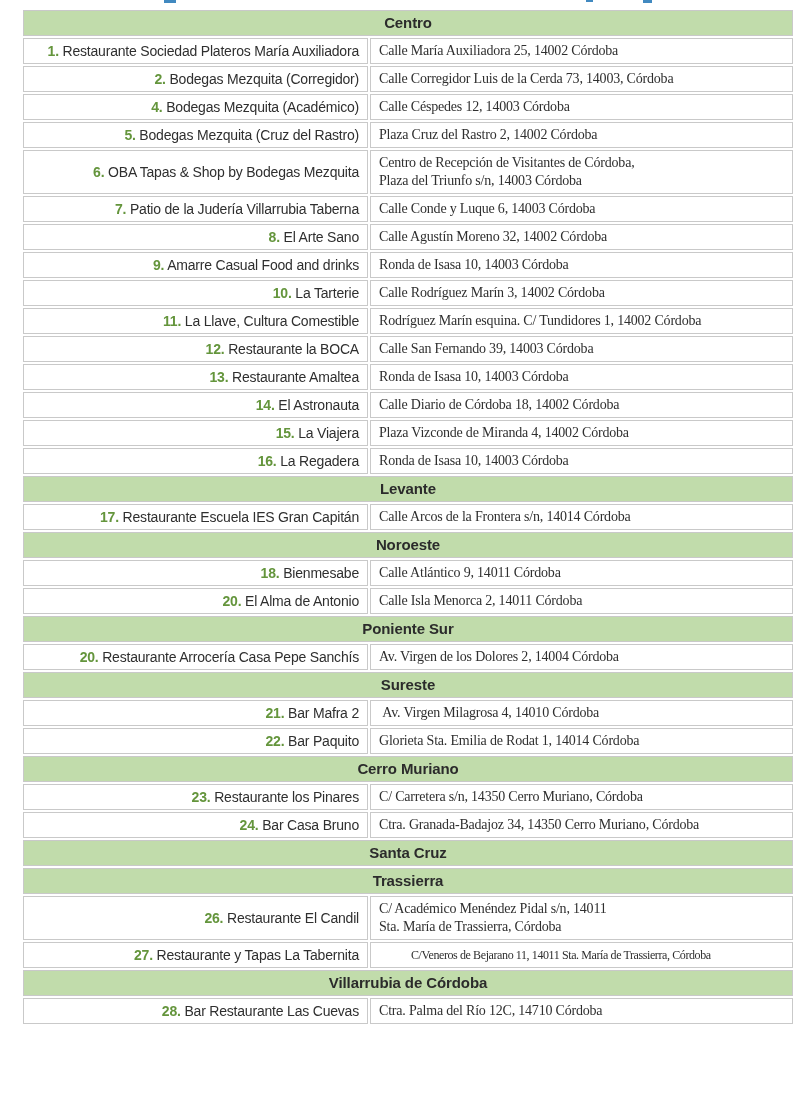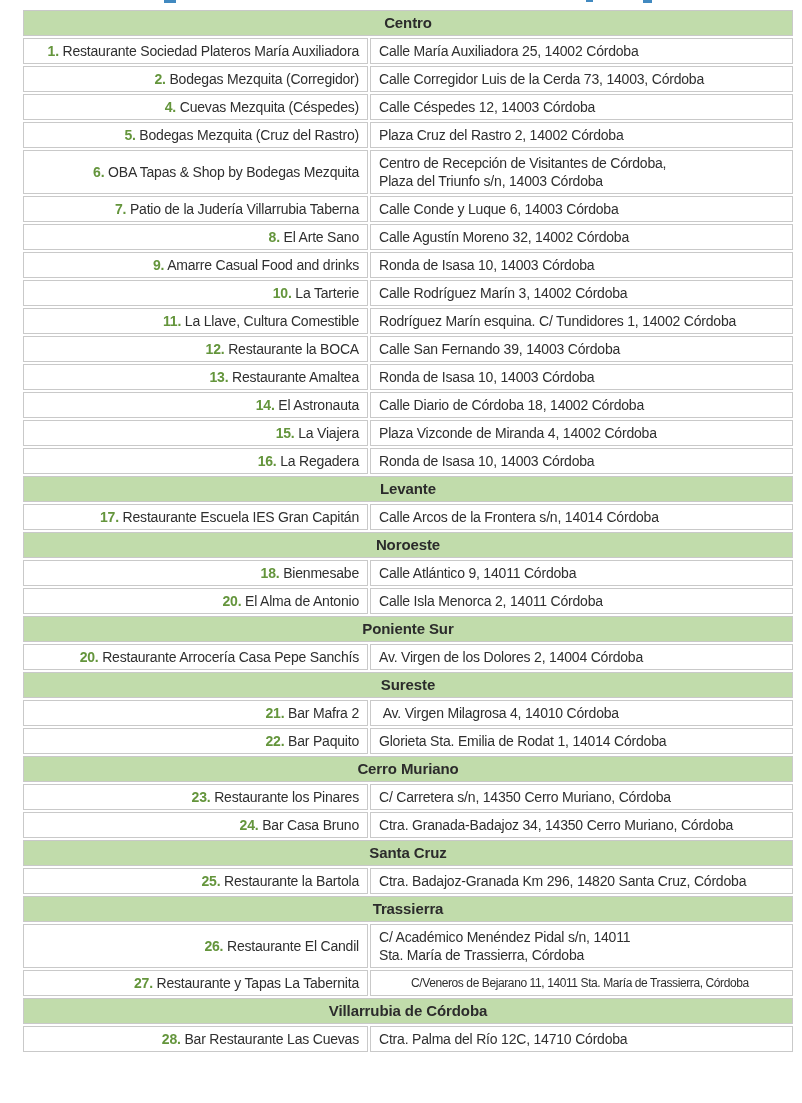--- a/index.html
+++ b/index.html
@@ -23,21 +23,21 @@
     border:1px solid #c9c9c9;background:#ffffff;
     font-size:14px;line-height:18px;color:#2f2f2f;letter-spacing:-0.2px;
     height:18px;padding:3px 8px;vertical-align:middle;overflow:hidden;
   }
   td.section{
     background:#c1dcab;text-align:center;font-weight:bold;
     font-size:15px;color:#2b2b2b;letter-spacing:-0.1px;
   }
   td.name-cell{white-space:nowrap;text-align:right;}
   .num{color:#64953c;font-weight:bold;}
-  td.addr-cell{white-space:pre-wrap;}
+  td.addr-cell{white-space:pre-wrap;font-family:Liberation Serif, serif;}
   td.addr-cell.xs{font-size:12px;letter-spacing:-0.4px;padding-left:40px;}
 </style>
 </head>
 <body>
 
 <div class="page">
   <div class="frag frag1"></div>
   <div class="frag frag2"></div>
   <div class="frag frag3"></div>
 
@@ -52,21 +52,21 @@
         </tr>
         <tr>
           <td class="name-cell"><span class="num">1.</span> <span class="nm">Restaurante Sociedad Plateros María Auxiliadora</span></td>
           <td class="addr-cell">Calle María Auxiliadora 25, 14002 Córdoba</td>
         </tr>
         <tr>
           <td class="name-cell"><span class="num">2.</span> <span class="nm">Bodegas Mezquita (Corregidor)</span></td>
           <td class="addr-cell">Calle Corregidor Luis de la Cerda 73, 14003, Córdoba</td>
         </tr>
         <tr>
-          <td class="name-cell"><span class="num">4.</span> <span class="nm">Cuevas Mezquita (Céspedes)</span></td>
+          <td class="name-cell"><span class="num">4.</span> <span class="nm">Bodegas Mezquita (Académico)</span></td>
           <td class="addr-cell">Calle Céspedes 12, 14003 Córdoba</td>
         </tr>
         <tr>
           <td class="name-cell"><span class="num">5.</span> <span class="nm">Bodegas Mezquita (Cruz del Rastro)</span></td>
           <td class="addr-cell">Plaza Cruz del Rastro 2, 14002 Córdoba</td>
         </tr>
         <tr>
           <td class="name-cell"><span class="num">6.</span> <span class="nm">OBA Tapas &amp; Shop by Bodegas Mezquita</span></td>
           <td class="addr-cell">Centro de Recepción de Visitantes de Córdoba,
 Plaza del Triunfo s/n, 14003 Córdoba</td>
@@ -155,24 +155,20 @@
           <td class="addr-cell">C/ Carretera s/n, 14350 Cerro Muriano, Córdoba</td>
         </tr>
         <tr>
           <td class="name-cell"><span class="num">24.</span> <span class="nm">Bar Casa Bruno</span></td>
           <td class="addr-cell">Ctra. Granada-Badajoz 34, 14350 Cerro Muriano, Córdoba</td>
         </tr>
         <tr>
           <td colspan="2" class="section">Santa Cruz</td>
         </tr>
         <tr>
-          <td class="name-cell"><span class="num">25.</span> <span class="nm">Restaurante la Bartola</span></td>
-          <td class="addr-cell">Ctra. Badajoz-Granada Km 296, 14820 Santa Cruz, Córdoba</td>
-        </tr>
-        <tr>
           <td colspan="2" class="section">Trassierra</td>
         </tr>
         <tr>
           <td class="name-cell"><span class="num">26.</span> <span class="nm">Restaurante El Candil</span></td>
           <td class="addr-cell">C/ Académico Menéndez Pidal s/n, 14011
 Sta. María de Trassierra, Córdoba</td>
         </tr>
         <tr>
           <td class="name-cell"><span class="num">27.</span> <span class="nm">Restaurante y Tapas La Tabernita</span></td>
           <td class="addr-cell xs">C/Veneros de Bejarano 11, 14011 Sta. María de Trassierra, Córdoba</td>

